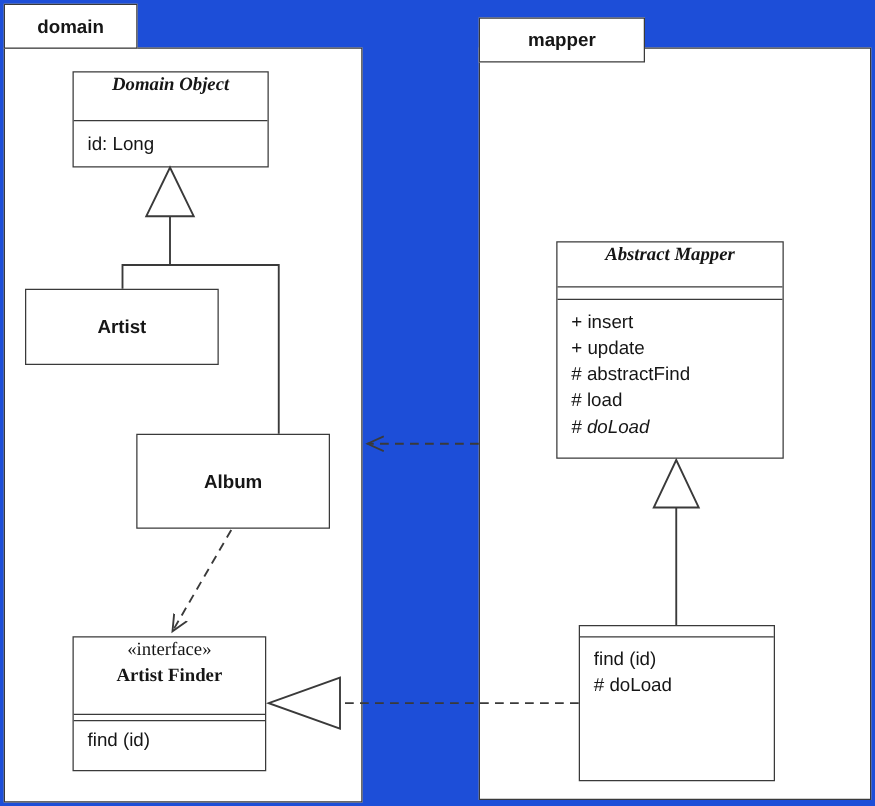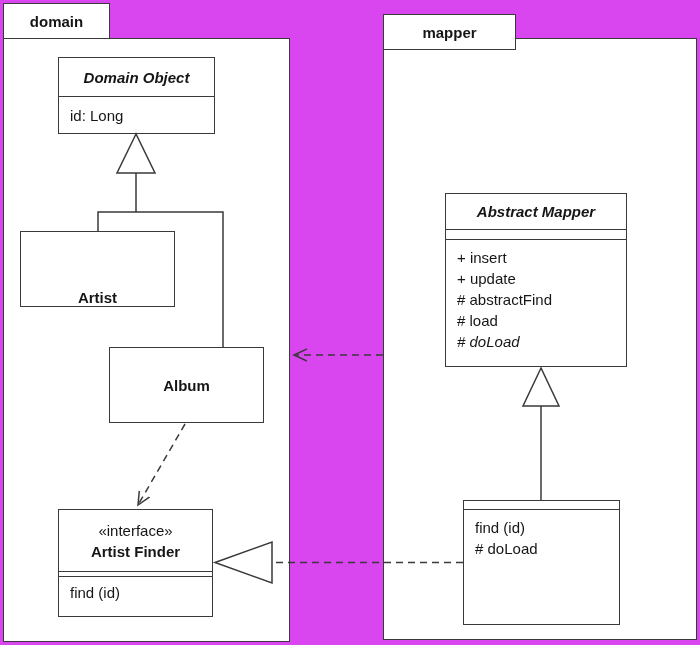--- a/index.html
+++ b/index.html
@@ -1,21 +1,21 @@
 <!DOCTYPE html>
 <html><head>
 <meta charset="utf-8">
 <style>
   * { margin:0; padding:0; box-sizing:border-box; }
   html,body { background:#ffffff; }
   body { font-family:"Liberation Sans", sans-serif; }
 
   .canvas {
     position:relative; width:700px; height:645px;
-    background:#d946ef; overflow:hidden;
+    background:#1d4ed8; overflow:hidden;
     color:#161616; font-size:15px;
   }
 
   
   .pkg-tab {
     position:absolute; background:#fff;
     border:1.6px solid #3a3a3a;
     display:flex; align-items:center; justify-content:center;
     font-weight:bold; font-size:15px;
   }
@@ -27,22 +27,22 @@
   
   .uml-class {
     position:absolute; background:#fff;
     border:1.5px solid #3a3a3a;
     display:flex; flex-direction:column;
   }
   .cmp { border-top:1.5px solid #3a3a3a; }
   .cmp:first-child { border-top:none; }
   .cmp.title {
     display:flex; flex-direction:column;
-    align-items:center; justify-content:center;
-    font-weight:bold; line-height:21px; flex:none;
+    align-items:center; justify-content:flex-start;
+    font-weight:bold; line-height:21px; flex:none;font-family:Liberation Serif, serif;
   }
   .cmp.title .stereotype { font-weight:normal; }
   .cmp.empty { flex:none; }
   .cmp.members { flex:1; padding:7px 4px 0 11px; line-height:21px; }
   .uml-class.single {
     align-items:center; justify-content:center;
     font-weight:bold; flex-direction:row;
   }
   .italic { font-style:italic; }
 
@@ -71,21 +71,21 @@
 
   <div class="uml-class" style="left:58px; top:57px; width:157px; height:77px;">
     <div class="cmp title" style="height:38px;">
       <span class="italic">Domain Object</span>
     </div>
     <div class="cmp members" style="padding-top:8px;">
       <div>id: Long</div>
     </div>
   </div>
 
-  <div class="uml-class single" style="left:20px; top:231px; width:155px; height:76px;align-items:flex-end;">
+  <div class="uml-class single" style="left:20px; top:231px; width:155px; height:61px;">
     <span>Artist</span>
   </div>
 
   <div class="uml-class single" style="left:109px; top:347px; width:155px; height:76px;">
     <span>Album</span>
   </div>
 
   <div class="uml-class" style="left:58px; top:509px; width:155px; height:108px;">
     <div class="cmp title" style="height:61px;">
       <span class="stereotype">«interface»</span>

